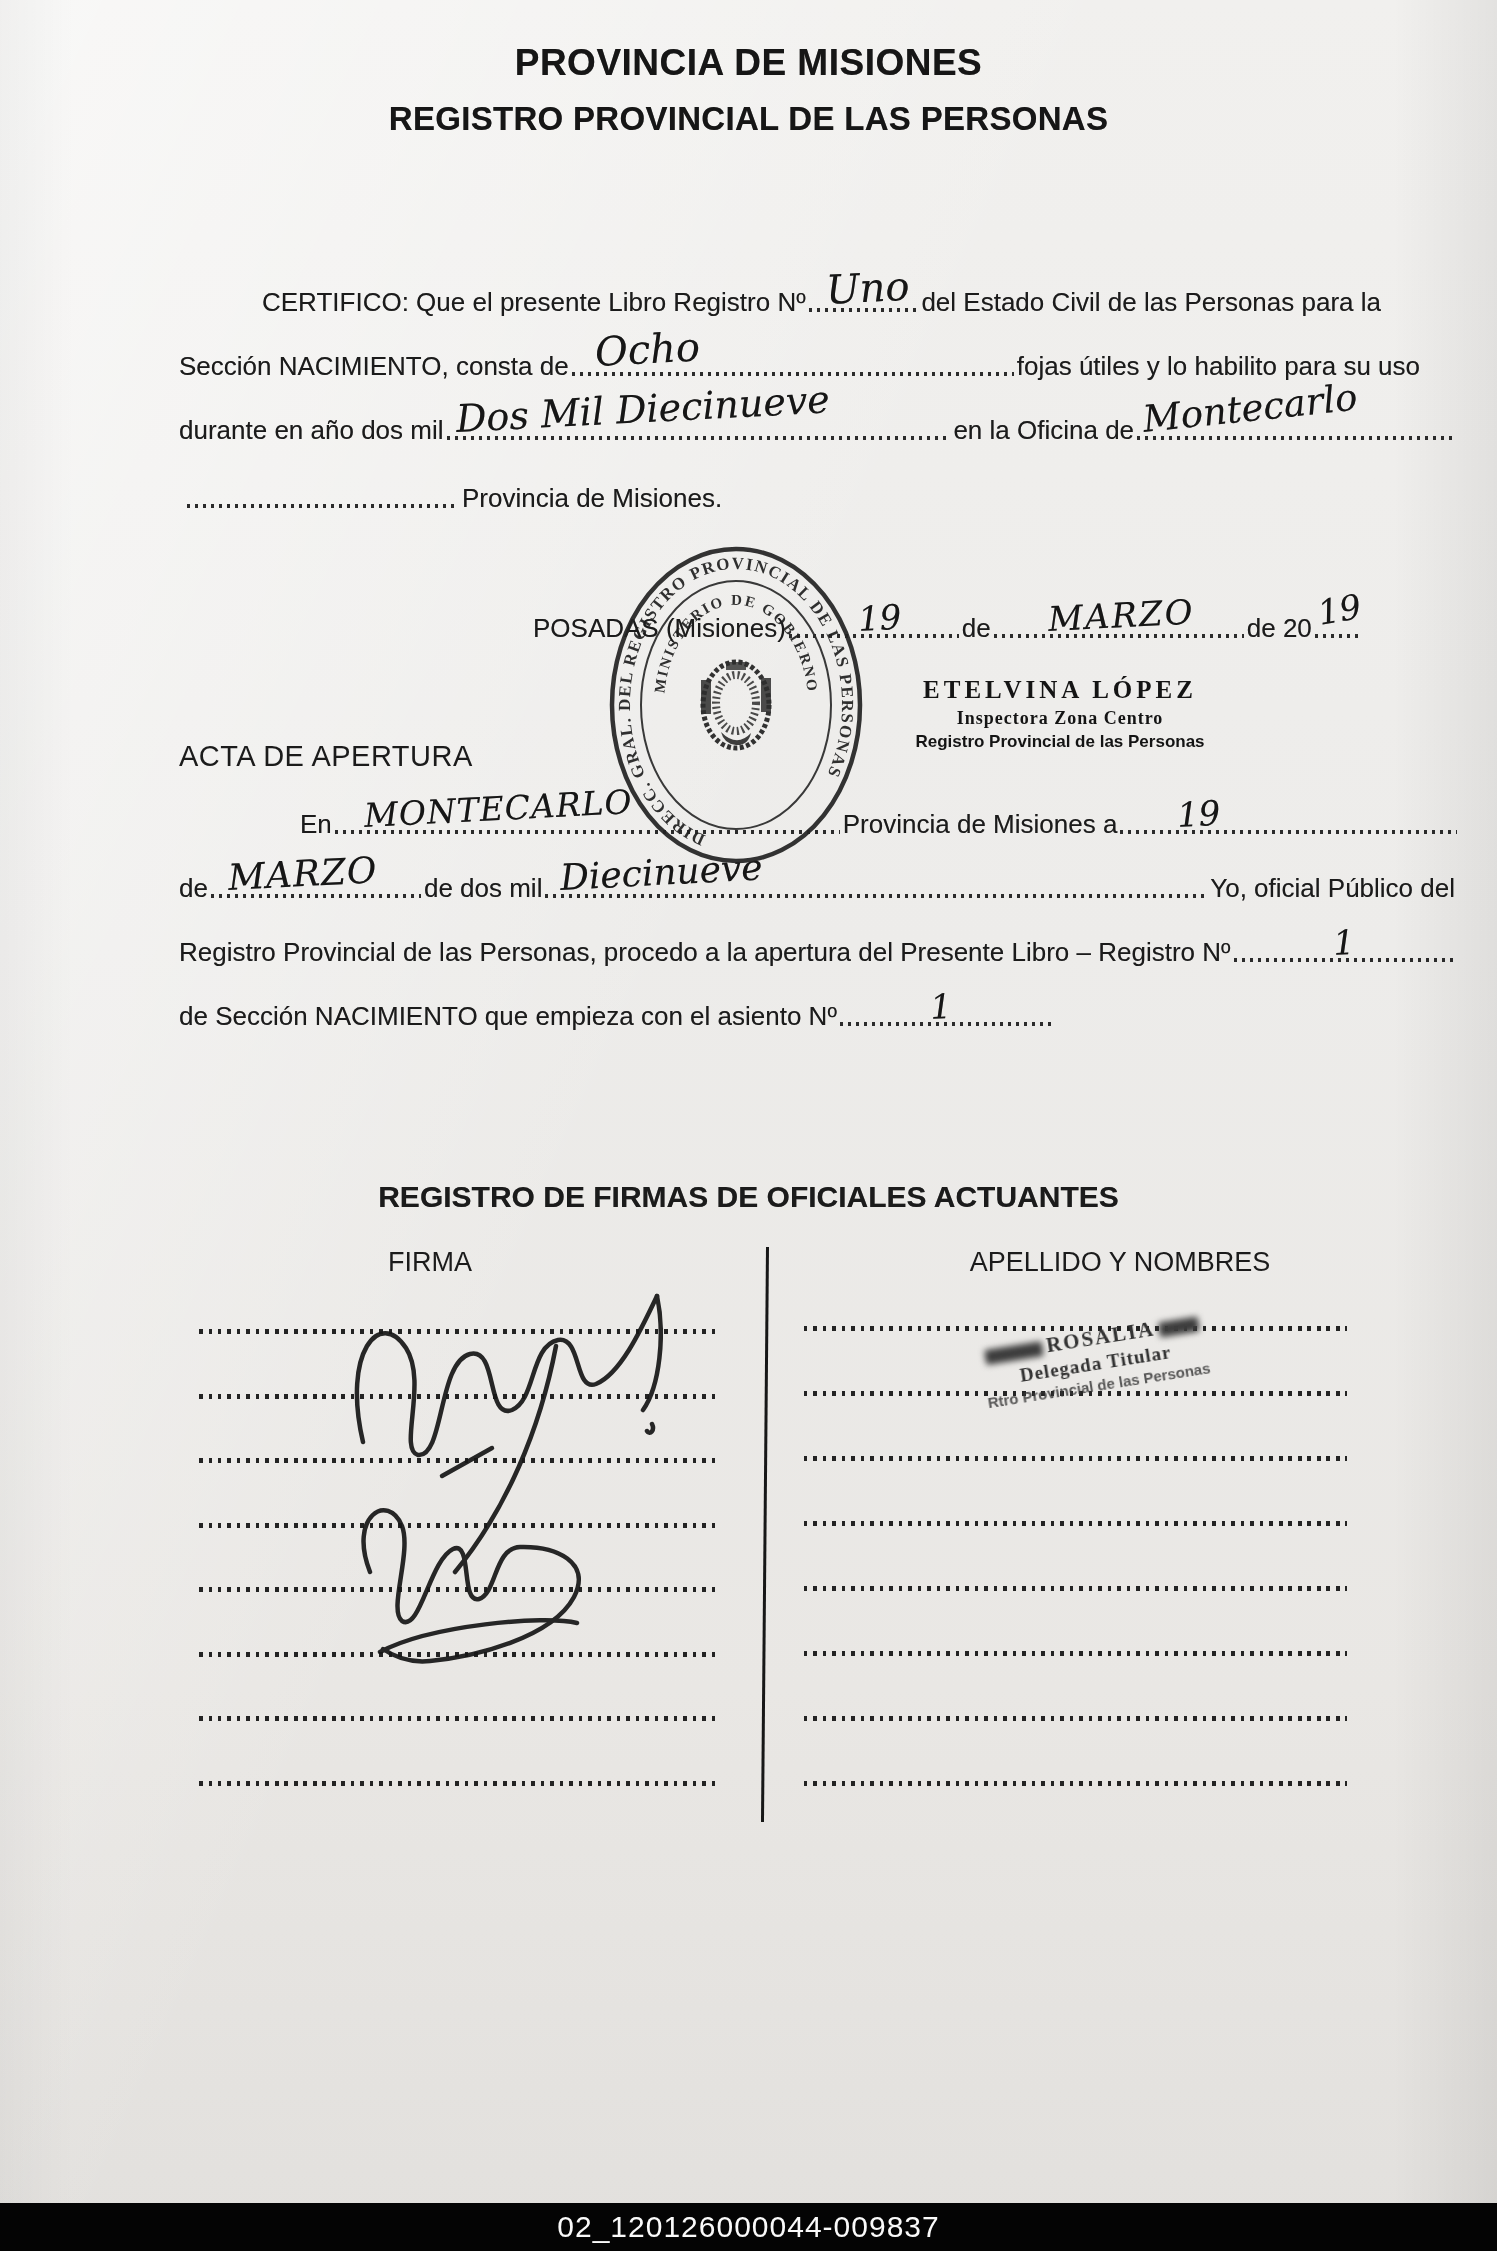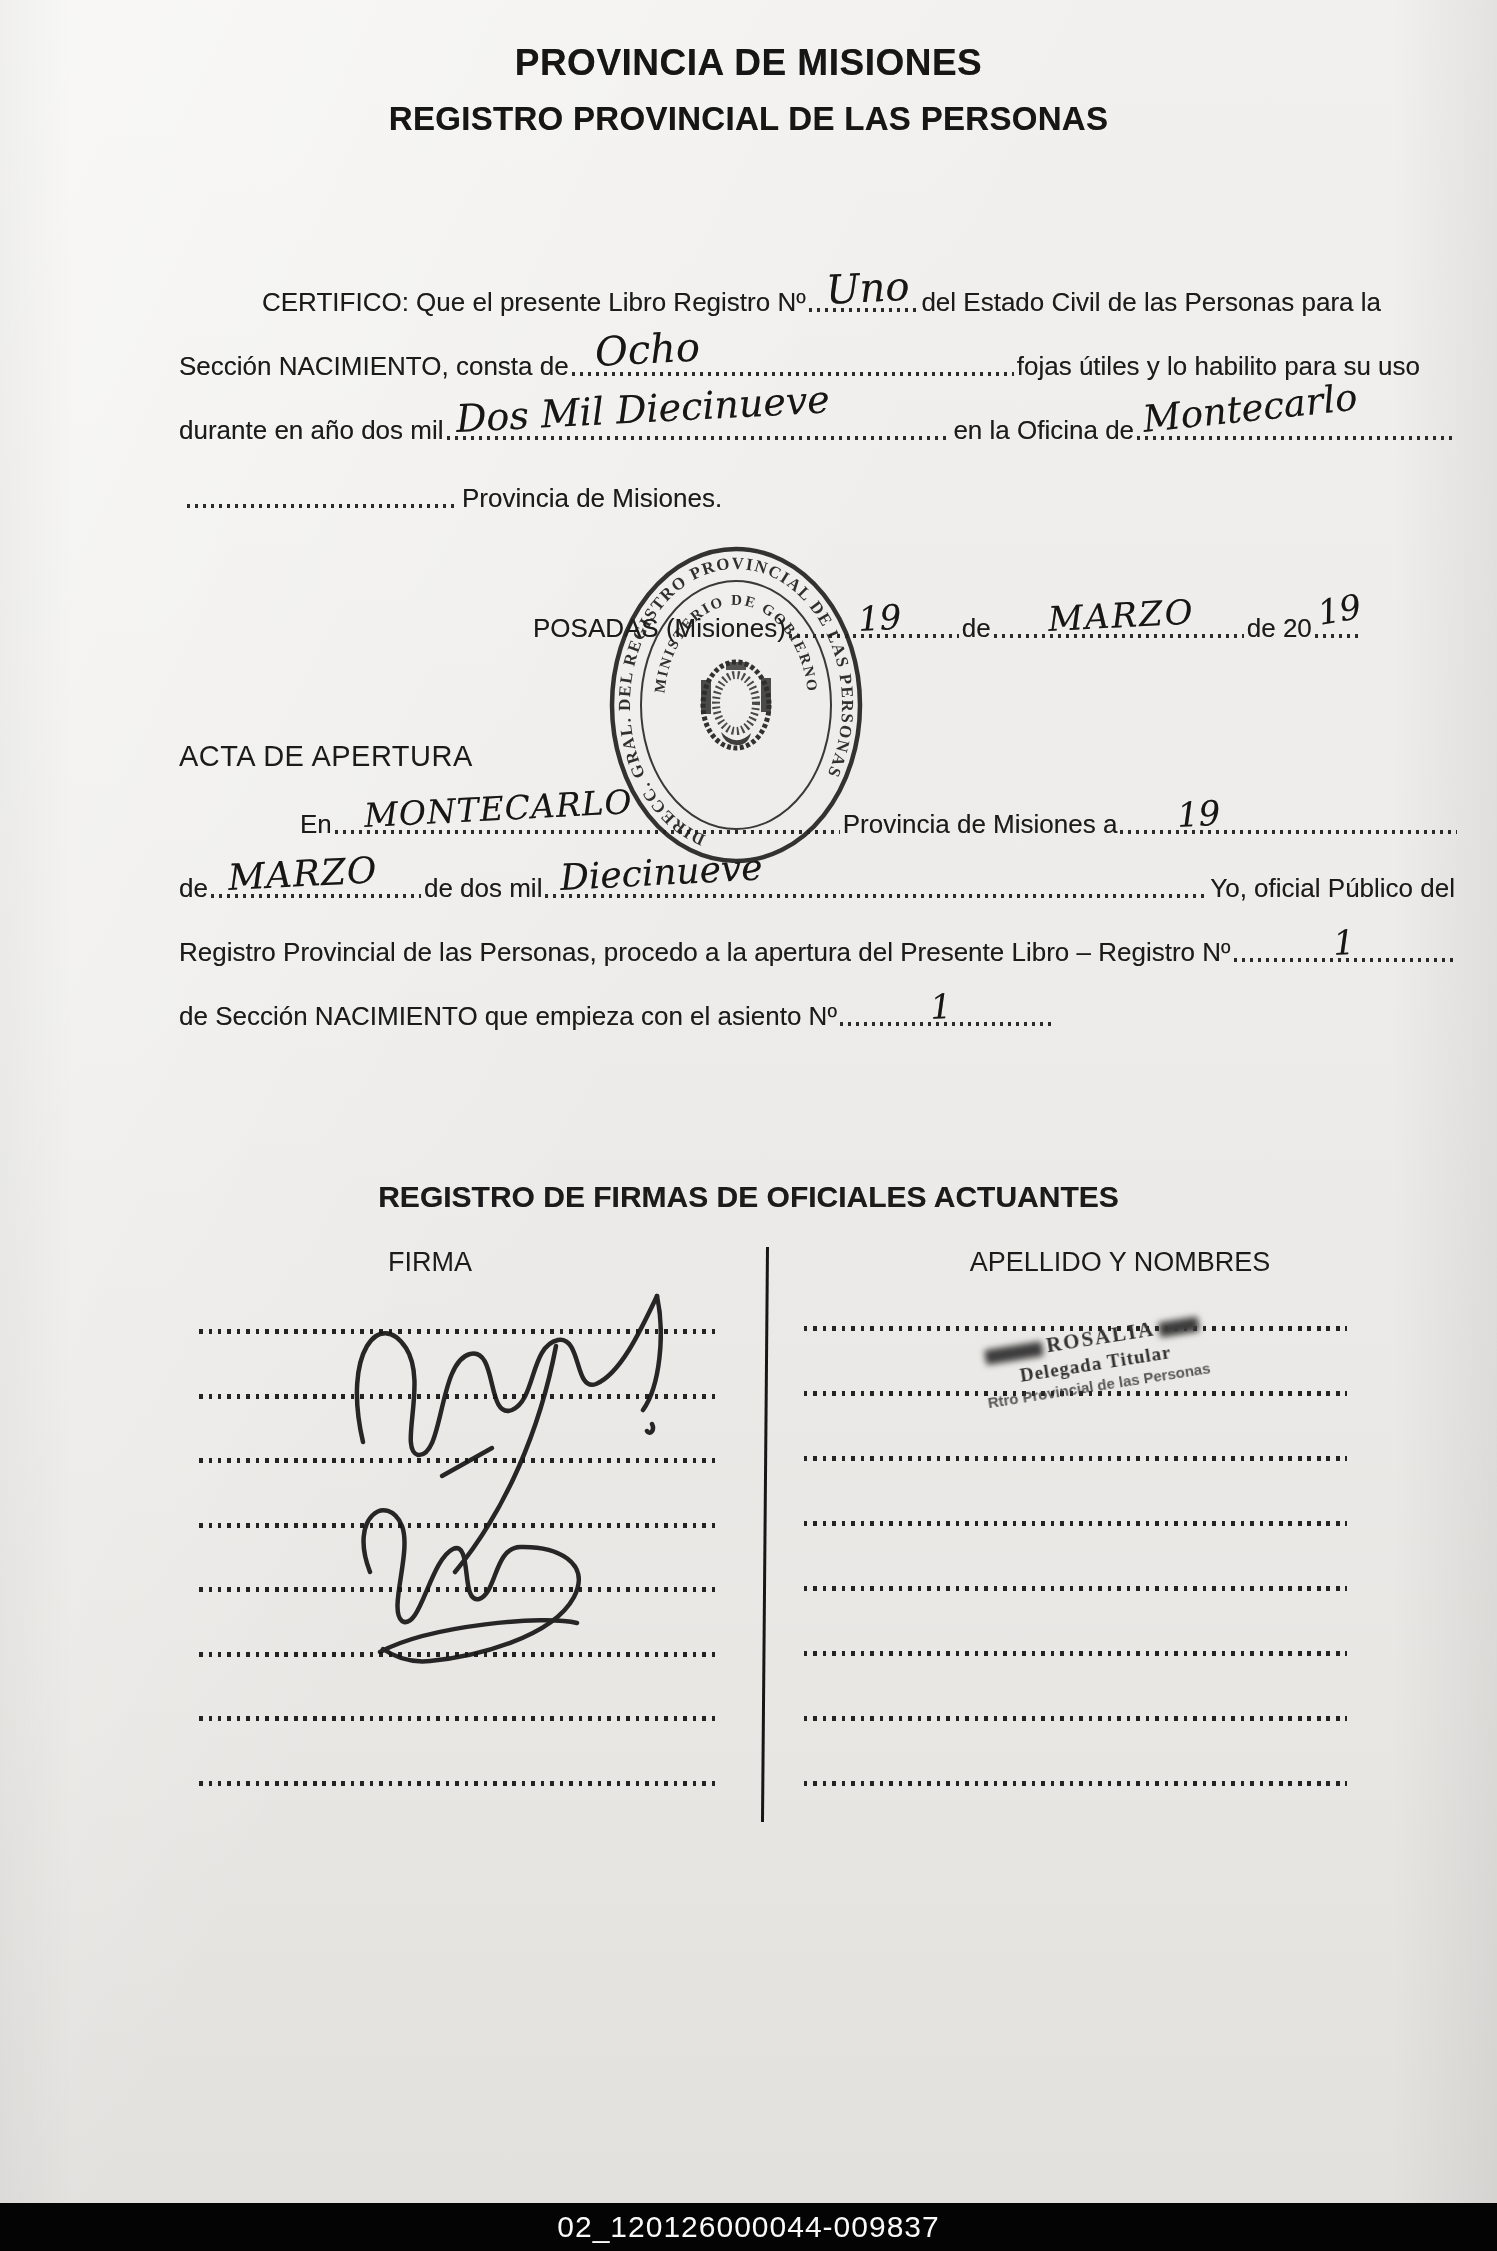--- a/index.html
+++ b/index.html
@@ -102,20 +102,25 @@
     <span class="seg">de</span>
     <span class="dots" style="width:250px;">
       <span class="hand" style="left:55px;letter-spacing:2px;">MARZO</span>
     </span>
     <span class="seg">de 20</span>
     <span class="dots" style="width:44px;">
       <span class="hand" style="left:6px;bottom:8px;transform:rotate(-10deg);">19</span>
     </span>
   </div>
 
+  <div class="officer">
+    <div class="oname">ETELVINA LÓPEZ</div>
+    <div class="orole">Inspectora Zona Centro</div>
+    <div class="oorg">Registro Provincial de las Personas</div>
+  </div>
 
   <div class="acta-title">ACTA DE APERTURA</div>
 
   <div class="fline" style="left:300px;right:37px;top:808px;">
     <span class="seg">En</span>
     <span class="dots grow" style="flex-grow:1.5;">
       <span class="hand" style="left:30px;font-size:33px;letter-spacing:1px;">MONTECARLO</span>
     </span>
     <span class="seg">Provincia de Misiones a</span>
     <span class="dots grow">

